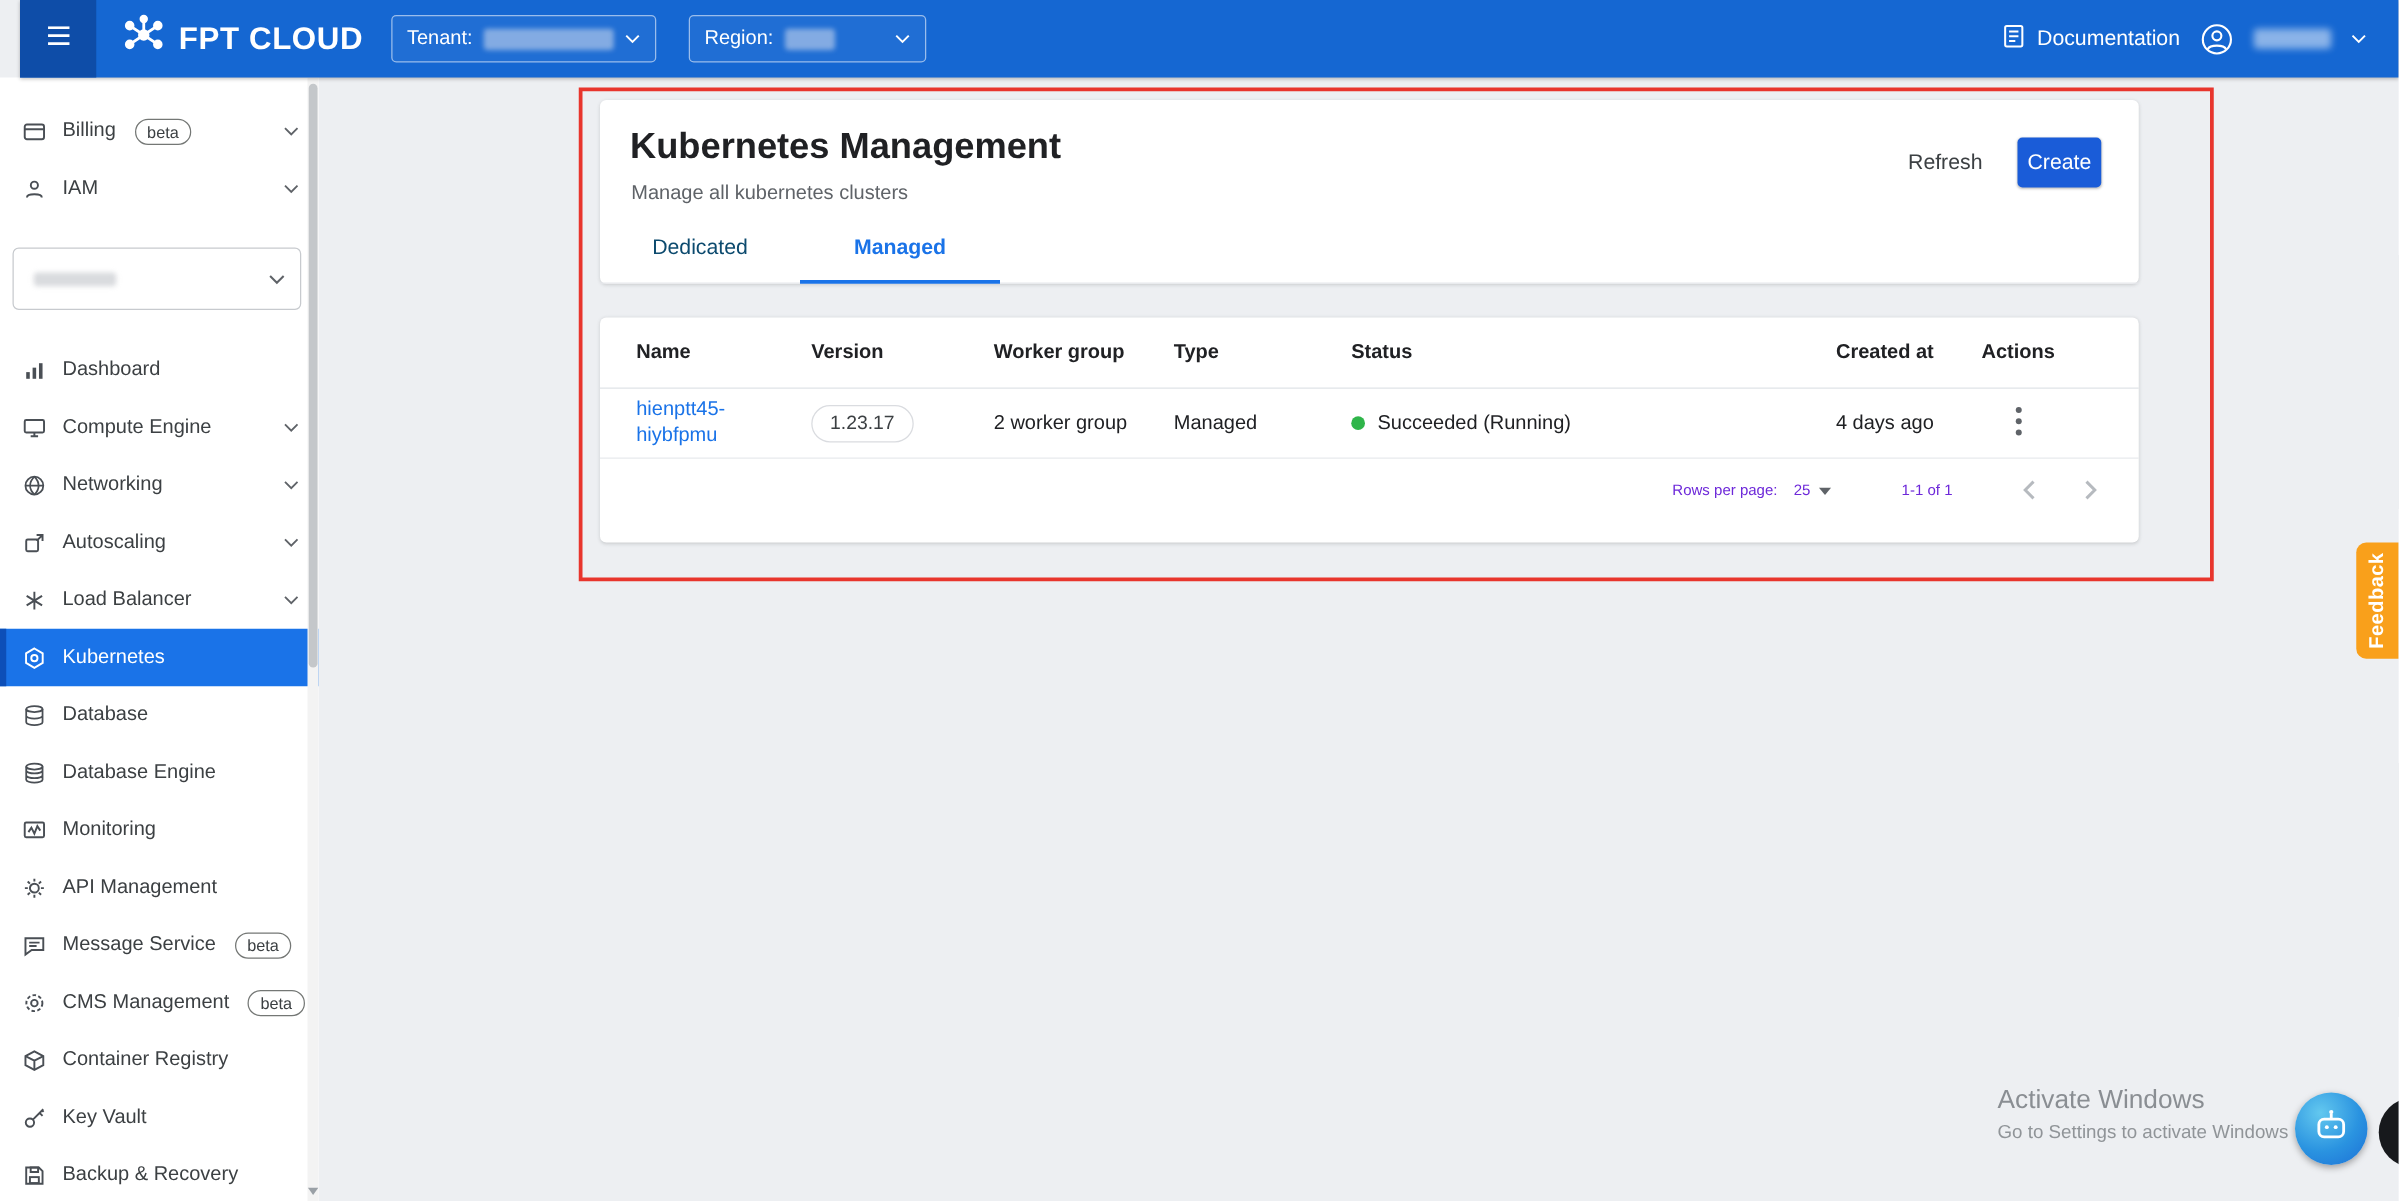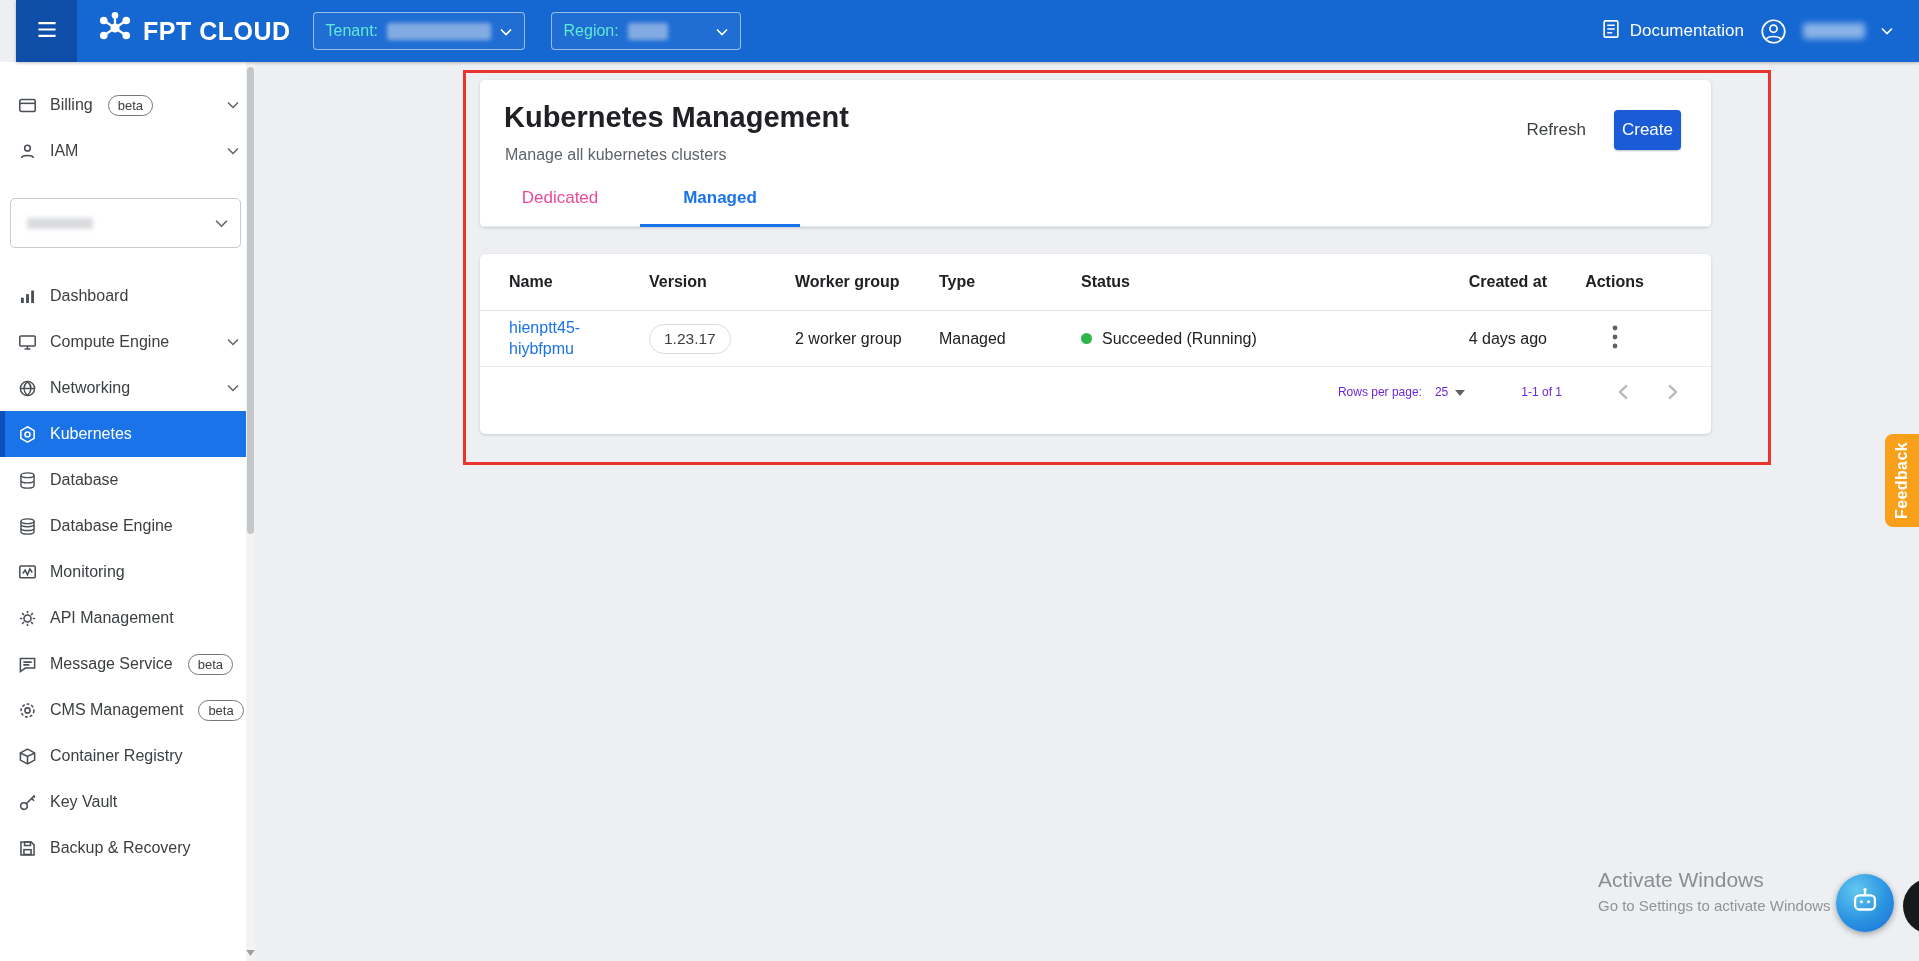--- a/index.html
+++ b/index.html
@@ -7,21 +7,21 @@
         font-family:"Liberation Sans","DejaVu Sans",sans-serif;color:#202124;}
 
   
   .topbar{position:absolute;top:0;left:16px;right:0;height:62px;background:var(--topbar,#1567d2);
           display:flex;align-items:center;z-index:30;box-shadow:0 1px 3px rgba(0,0,0,.25);}
   .burger{width:61px;height:62px;background:var(--topbar_dark,#0e4da8);display:flex;align-items:center;
           justify-content:center;cursor:pointer;flex:none;}
   .brand{display:flex;align-items:center;gap:10px;margin-left:20px;color:#fff;
          font-size:25px;font-weight:bold;letter-spacing:.5px;white-space:nowrap;}
   .tsel{margin-left:22px;height:38px;border:1px solid rgba(255,255,255,.55);border-radius:4px;
-        display:flex;align-items:center;padding:12px 12px;color:#5eead4;font-size:16px;gap:9px;
+        display:flex;align-items:center;padding:12px 12px;color:#ffffff;font-size:16px;gap:9px;
         cursor:pointer;background:rgba(255,255,255,.05);box-sizing:border-box;}
   .tsel.tenant{width:212px;}
   .tsel.region{width:190px;margin-left:26px;}
   .tsel .chev{margin-left:auto;}
   .redact{height:17px;border-radius:3px;background:rgba(213,223,238,.55);filter:blur(2px);}
   .redact.tn{width:104px;}
   .redact.rg{width:40px;}
   .tright{margin-left:auto;display:flex;align-items:center;gap:16px;padding-right:26px;color:#fff;}
   .doclink{display:flex;align-items:center;gap:9px;font-size:17px;cursor:pointer;white-space:nowrap;}
   .uredact{width:62px;height:16px;border-radius:3px;background:rgba(255,255,255,.5);filter:blur(3px);}
@@ -55,21 +55,21 @@
   .card2{left:14px;top:181px;width:1231px;height:180px;}
 
   .chead{flex:1;display:flex;align-items:flex-start;justify-content:space-between;padding:20px 30px 0 24px;}
   .title{font-size:29px;font-weight:700;color:#202124;margin:0;line-height:1.2;}
   .subtitle{font-size:16px;color:#5f6368;margin:11px 0 0 1px;}
   .hbtns{display:flex;align-items:center;gap:20px;padding-top:10px;}
   .refresh{font-size:17px;color:#3c4043;background:none;border:none;cursor:pointer;padding:8px 8px;font-family:inherit;}
   .create{font-size:17px;color:#fff;background:var(--create,#1a5cd8);border:none;border-radius:4px;
           padding:10px 8px;cursor:pointer;box-shadow:0 1px 2px rgba(0,0,0,.25);font-family:inherit;}
   .tabs{height:56px;display:flex;border-bottom:1px solid #e6e8eb;}
-  .tab{width:160px;display:flex;align-items:center;justify-content:center;font-size:17px;color:#ec4899;
+  .tab{width:160px;display:flex;align-items:center;justify-content:center;font-size:17px;color:#0c4a6e;
        cursor:pointer;position:relative;}
   .tab.active{color:var(--accent,#1a73e8);font-weight:700;}
   .tab.active::after{content:"";position:absolute;left:0;right:0;bottom:-1px;height:3px;background:var(--accent,#1a73e8);}
 
   .tgrid{display:grid;grid-template-columns:140px 146px 144px 142px 1fr 172px 135px;align-items:center;padding:0 29px;}
   .thead{height:56px;border-bottom:1px solid #e0e3e7;font-size:16px;font-weight:700;color:#202124;}
   .trow{height:55px;border-bottom:1px solid #e8eaed;font-size:16px;color:#202124;}
   .col-created{text-align:right;}
   .col-actions{text-align:center;}
   .namelink{color:var(--accent,#1a73e8);font-size:16px;display:inline-block;width:100px;line-height:1.3;
@@ -247,21 +247,48 @@
             </svg>
         </span>
         <span>Networking</span>
         <span class="schev">
           <svg width="12" height="8" viewBox="0 0 12 8">
               <path d="M1 1.5l5 5 5-5" stroke="currentColor" stroke-width="1.5" fill="none"></path>
             </svg>
         </span>
       </div>
 
-
+      <div class="sitem">
+        <span class="si">
+          <svg viewBox="0 0 16 16" fill="none" stroke="currentColor" stroke-width="1.3">
+              <rect x="2.5" y="5.5" width="8" height="8" rx="1"></rect>
+              <path d="M9.5 2.5h4v4M13.3 2.7L9.5 6.5"></path>
+            </svg>
+        </span>
+        <span>Autoscaling</span>
+        <span class="schev">
+          <svg width="12" height="8" viewBox="0 0 12 8">
+              <path d="M1 1.5l5 5 5-5" stroke="currentColor" stroke-width="1.5" fill="none"></path>
+            </svg>
+        </span>
+      </div>
+
+      <div class="sitem">
+        <span class="si">
+          <svg viewBox="0 0 16 16" fill="none" stroke="currentColor" stroke-width="1.3">
+              <path d="M8 2v12M2.8 4.8l10.4 6.4M13.2 4.8L2.8 11.2"></path>
+            </svg>
+        </span>
+        <span>Load Balancer</span>
+        <span class="schev">
+          <svg width="12" height="8" viewBox="0 0 12 8">
+              <path d="M1 1.5l5 5 5-5" stroke="currentColor" stroke-width="1.5" fill="none"></path>
+            </svg>
+        </span>
+      </div>
 
       <div class="sitem active">
         <span class="si">
           <svg viewBox="0 0 16 16" fill="none" stroke="currentColor" stroke-width="1.3">
               <polygon points="8,1.5 13.6,4.75 13.6,11.25 8,14.5 2.4,11.25 2.4,4.75"></polygon>
               <circle cx="8" cy="8" r="2.1"></circle>
             </svg>
         </span>
         <span>Kubernetes</span>
       </div>

